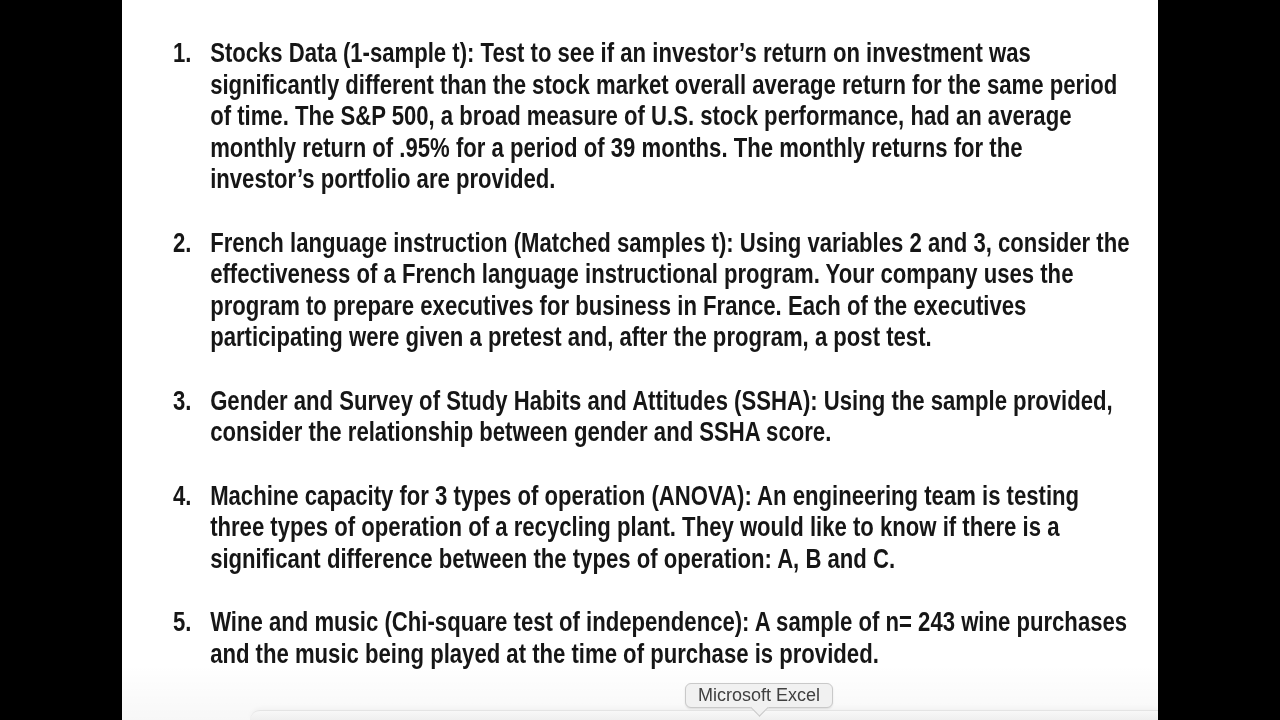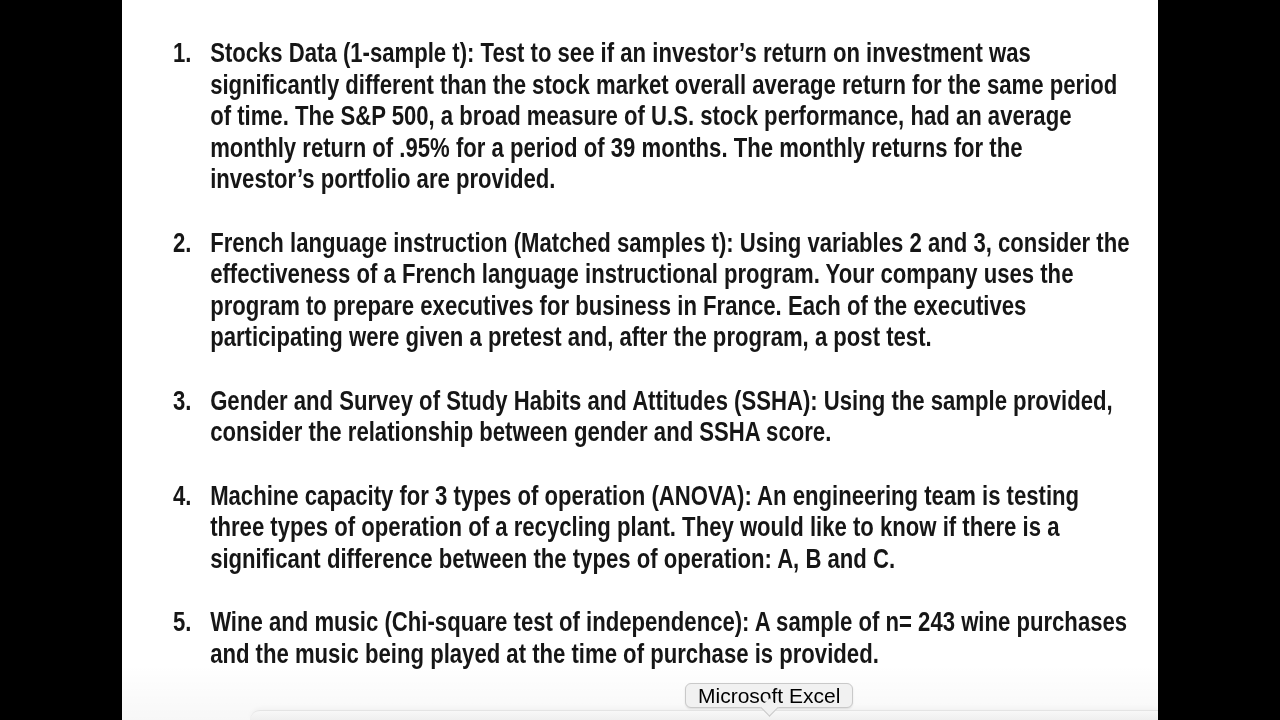--- a/index.html
+++ b/index.html
@@ -46,21 +46,21 @@
     box-shadow: 0 -2px 4px rgba(0,0,0,0.03);
   }
   
   .tooltip {
     position: absolute; left: 563px; top: 683px;
     min-width: 127px; height: 25px; padding: 0 12px; box-sizing: border-box;
     background: #f1f1f1;
     border: 1px solid #c9c9c9;
     border-radius: 6px;
     display: flex; align-items: center; justify-content: center;
-    font-size: 21px; font-weight: normal; color: #000000;
+    font-size: 18px; font-weight: normal; color: #404040;
     box-shadow: 0 1px 2px rgba(0,0,0,0.10);
     z-index: 5;
   }
   .tooltip-caret {
     position: absolute; left: 50%; bottom: -7px;
     width: 12px; height: 12px; margin-left: -6px;
     background: #f1f1f1;
     border-right: 1px solid #c9c9c9;
     border-bottom: 1px solid #c9c9c9;
     transform: rotate(45deg);

